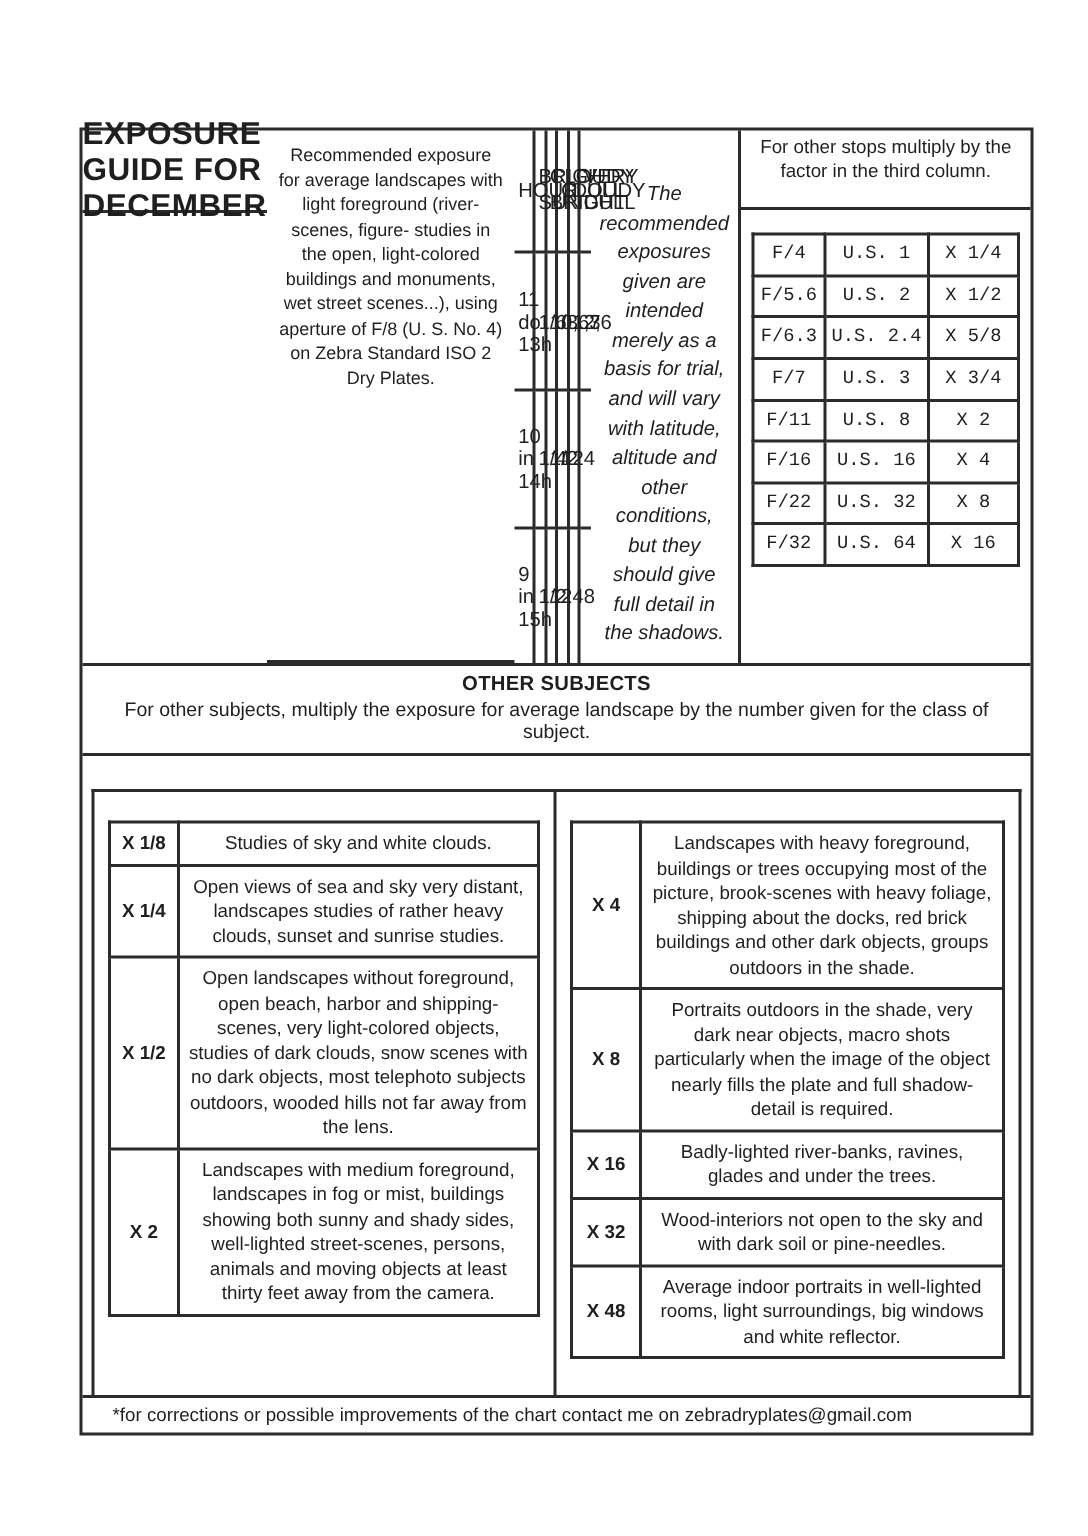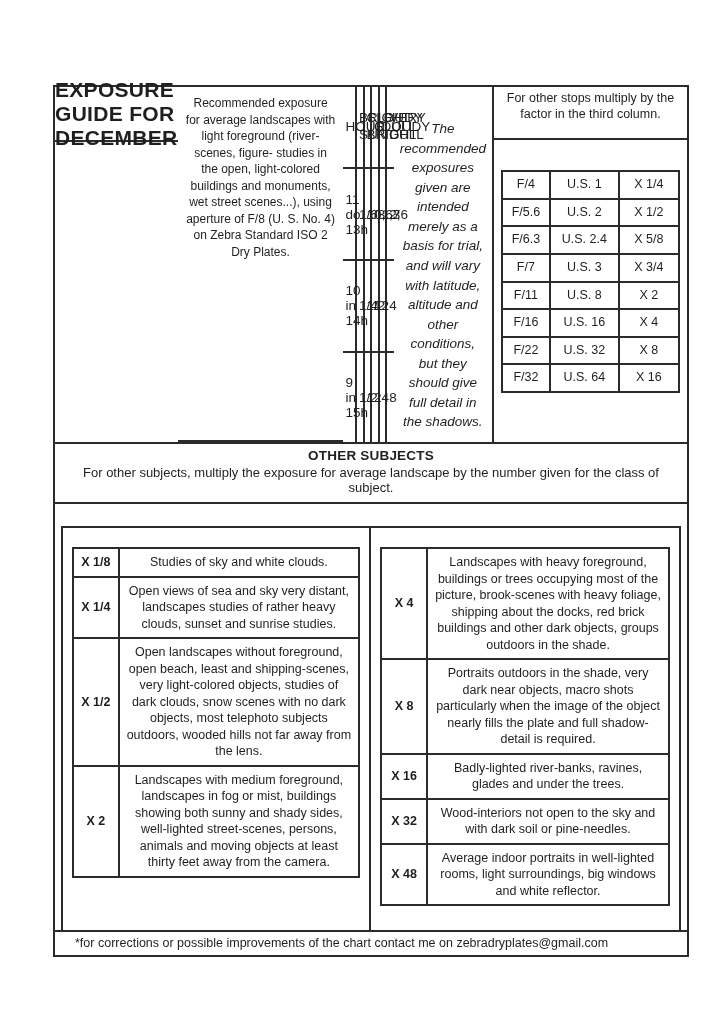--- a/index.html
+++ b/index.html
@@ -7,21 +7,21 @@
     width:725px;height:1024px;background:#ffffff;position:relative;
     font-family:"Liberation Sans",sans-serif;color:#1f1f1f;
     -webkit-font-smoothing:antialiased;
   }
   .sheet{
     position:absolute;left:53px;top:85px;width:636px;
     border:2px solid #2b2b2b;box-sizing:border-box;background:#fff;
   }
   .top-region{display:flex;align-items:stretch;}
   .main-col{width:439px;border-right:2px solid #2b2b2b;box-sizing:border-box;flex:none;display:flex;flex-direction:row;}
-  .right-col{flex:1;display:flex;flex-direction:column;gap:15px;}
+  .right-col{flex:1;display:flex;flex-direction:column;}
 
   .title-band{
     height:53px;border-bottom:2px solid #2b2b2b;display:flex;align-items:center;justify-content:center;
     font-size:21px;font-weight:bold;letter-spacing:.3px;
   }
   .desc-band{
     border-bottom:2px solid #2b2b2b;padding:8px 8px 9px;font-size:12px;line-height:1.38;text-align:center;
   }
   table.hour{width:100%;border-collapse:collapse;border-style:hidden;font-size:13.5px;table-layout:fixed;}
   table.hour th,table.hour td{border:2px solid #2b2b2b;text-align:center;font-weight:normal;padding:2px;}
@@ -31,21 +31,21 @@
 
   .note-band{
     flex:1;padding:32px 6px 10px;font-size:13.5px;font-style:italic;text-align:center;line-height:1.45;
   }
 
   .stops-header{
     height:53px;border-bottom:2px solid #2b2b2b;box-sizing:border-box;
     font-size:12.5px;line-height:1.25;text-align:center;padding:4px 5px;
   }
   .stops-body{flex:1;padding:15px 7px 0;}
-  table.stops{width:100%;border-collapse:collapse;font-size:12.5px;table-layout:fixed;}
+  table.stops{width:100%;border-collapse:collapse;font-size:12.5px;table-layout:fixed;font-family:Liberation Mono, monospace;}
   table.stops td{border:2px solid #2b2b2b;text-align:center;padding:5px 2px;line-height:1.25;}
   col.s-f{width:27%;} col.s-us{width:39%;} col.s-x{width:34%;}
   td.fcell{word-break:break-all;}
 
   .other-band{
     border-top:2px solid #2b2b2b;border-bottom:2px solid #2b2b2b;
     text-align:center;padding:4px 8px 7px;
   }
   .other-title{font-size:13.5px;font-weight:bold;letter-spacing:.2px;}
   .other-sub{font-size:13px;margin-top:2px;}
@@ -196,21 +196,21 @@
               <tr>
             <td class="factor">X 1/8</td>
             <td>Studies of sky and white clouds.</td>
           </tr>
           <tr>
             <td class="factor">X 1/4</td>
             <td>Open views of sea and sky very distant, landscapes studies of rather heavy clouds, sunset and sunrise studies.</td>
           </tr>
           <tr>
             <td class="factor">X 1/2</td>
-            <td>Open landscapes without foreground, open beach, least and shipping-scenes, very light-colored objects, studies of dark clouds, snow scenes with no dark objects, most telephoto subjects outdoors, wooded hills not far away from the lens.</td>
+            <td>Open landscapes without foreground, open beach, harbor and shipping-scenes, very light-colored objects, studies of dark clouds, snow scenes with no dark objects, most telephoto subjects outdoors, wooded hills not far away from the lens.</td>
           </tr>
           <tr>
             <td class="factor">X 2</td>
             <td>Landscapes with medium foreground, landscapes in fog or mist, buildings showing both sunny and shady sides, well-lighted street-scenes, persons, animals and moving objects at least thirty feet away from the camera.</td>
           </tr>
         </tbody>
           </table>
       </div>
 
       <div class="half">

